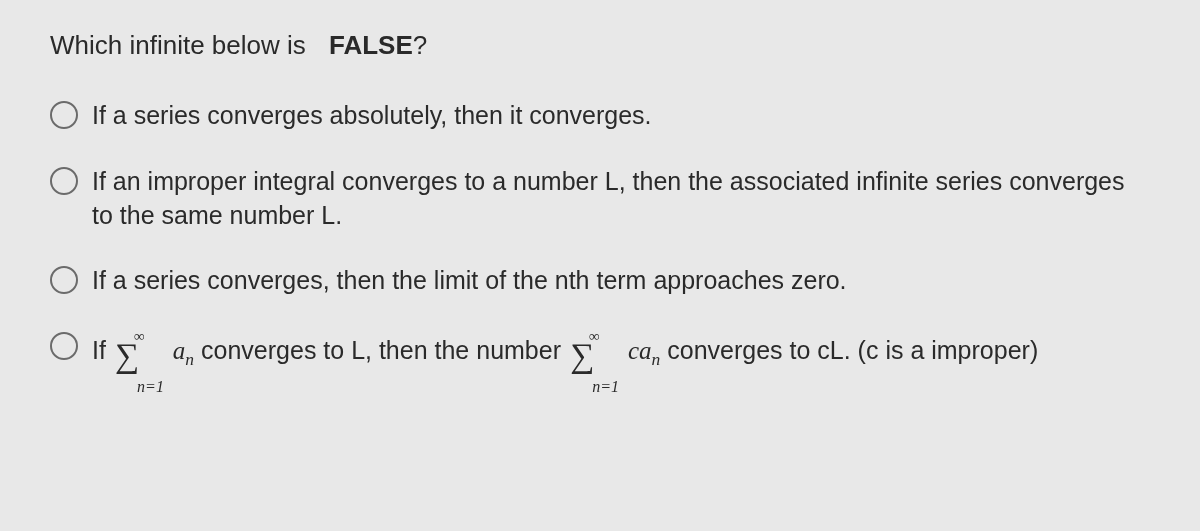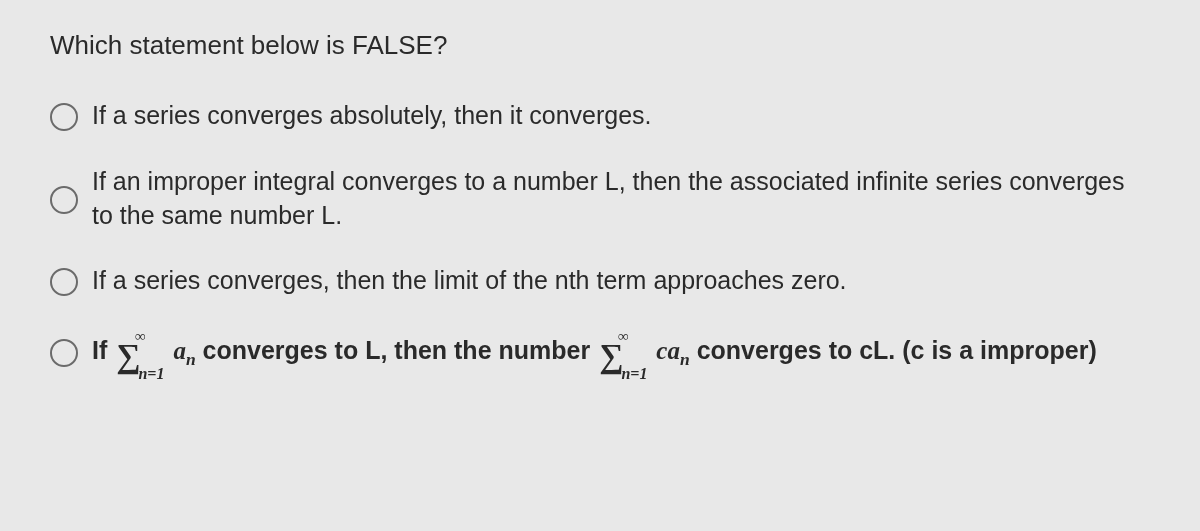--- a/index.html
+++ b/index.html
@@ -14,25 +14,26 @@
       color: #2a2a2a;
       width: 1200px;
       height: 531px;
     }
     .question {
       font-size: 26px;
       margin-bottom: 38px;
       color: #2a2a2a;
     }
     .bold {
-      font-weight: normal;
+      font-weight: bold;
+      margin-left: 16px;
     }
     .option {
       display: flex;
-      align-items: center;
+      align-items: flex-start;
       margin-bottom: 32px;
       font-size: 25px;
       line-height: 1.35;
     }
     .radio {
       width: 28px;
       height: 28px;
       border: 2px solid #6b6b6b;
       border-radius: 50%;
       flex-shrink: 0;
@@ -65,42 +66,41 @@
     }
     .sigma-sym {
       font-size: 34px;
       line-height: 0.85;
     }
     .sigma-sub {
       font-size: 16px;
       font-style: italic;
       margin-left: -2px;
       position: relative;
-      top: 11px;
+      top: 24px;
     }
     .math-var {
       font-family: 'Times New Roman', serif;
       font-style: italic;
     }
     .math-sub {
       font-size: 0.7em;
       font-style: italic;
       vertical-align: sub;
       font-family: 'Times New Roman', serif;
     }
     .option-4 .option-text {
       line-height: 1.6;
-      font-weight: bold;
     }
   </style>
 </head>
 <body>
 
 <div class="question">
-  <span>Which statement below is </span><span class="bold">FALSE</span><span>?</span>
+  <span>Which infinite below is </span><span class="bold">FALSE</span><span>?</span>
 </div>
 
 <div class="option">
   <div class="radio"></div>
   <div class="option-text">If a series converges absolutely, then it converges.</div>
 </div>
 
 <div class="option">
   <div class="radio"></div>
   <div class="option-text">If an improper integral converges to a number L, then the associated infinite series converges to the same number L.</div>

